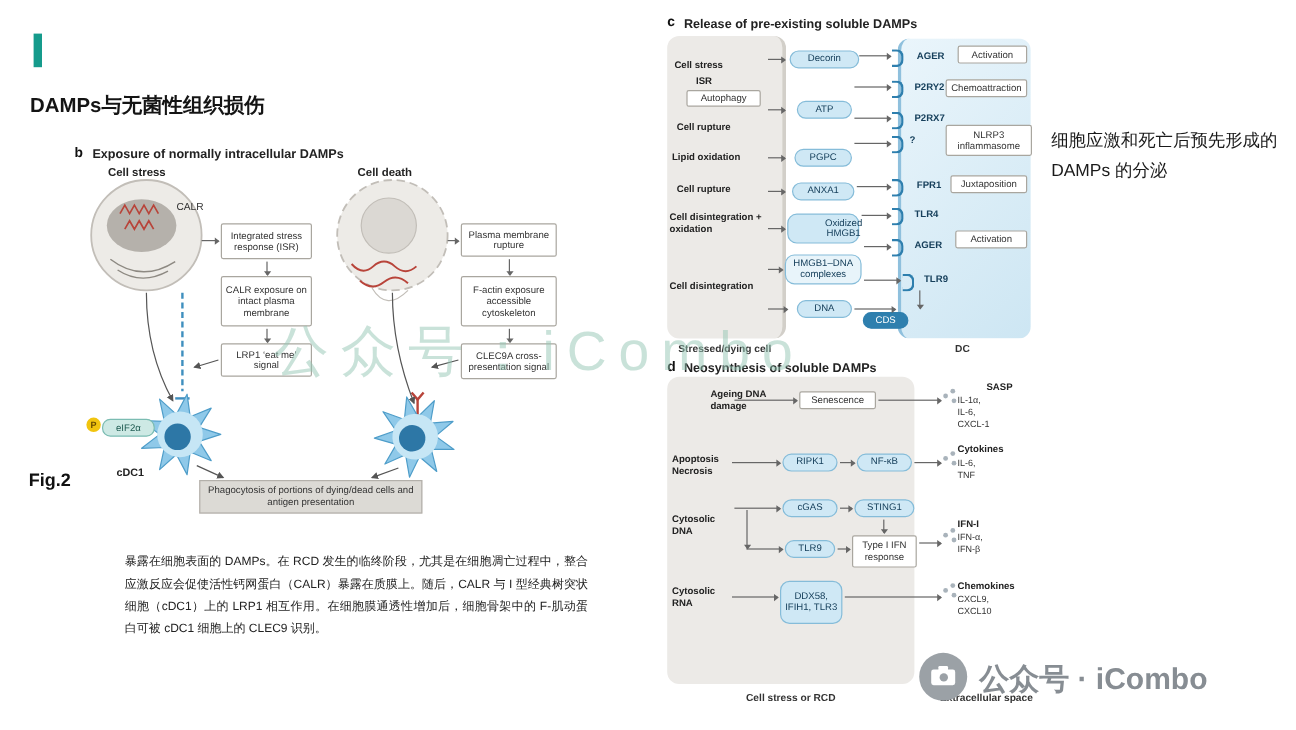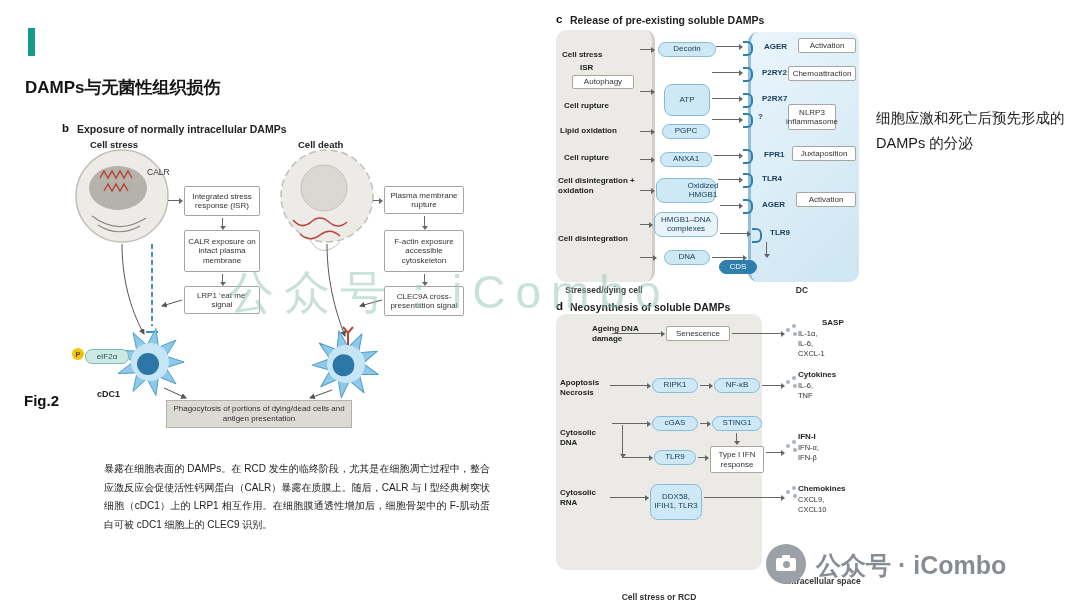--- a/index.html
+++ b/index.html
@@ -153,21 +153,21 @@
   <div class="evt" style="left:562px;top:50px;width:70px;">Cell stress</div>
   <div class="evt" style="left:580px;top:63px;">ISR</div>
   <div class="wbox" style="left:572px;top:75px;width:62px;height:14px;">Autophagy</div>
   <div class="evt" style="left:564px;top:101px;width:70px;">Cell rupture</div>
   <div class="evt" style="left:560px;top:126px;width:76px;">Lipid oxidation</div>
   <div class="evt" style="left:564px;top:153px;width:70px;">Cell rupture</div>
   <div class="evt" style="left:558px;top:176px;width:82px;">Cell disintegration + oxidation</div>
   <div class="evt" style="left:558px;top:234px;width:82px;">Cell disintegration</div>
 
   <div class="pill" style="left:658px;top:42px;width:58px;height:15px;">Decorin</div>
-  <div class="pill" style="left:664px;top:84px;width:46px;height:32px;text-align:right;">ATP</div>
+  <div class="pill" style="left:664px;top:84px;width:46px;height:15px;text-align:right;">ATP</div>
   <div class="pill" style="left:662px;top:124px;width:48px;height:15px;">PGPC</div>
   <div class="pill" style="left:660px;top:152px;width:52px;height:15px;">ANXA1</div>
   <div class="pill" style="left:656px;top:178px;width:60px;height:25px;padding-left:36px;">Oxidized HMGB1</div>
   <div class="pill" style="left:654px;top:212px;width:64px;height:25px;background:#e8f4fa;">HMGB1–DNA complexes</div>
   <div class="pill" style="left:664px;top:250px;width:46px;height:15px;">DNA</div>
   <div class="pill dark" style="left:719px;top:260px;width:38px;height:14px;">CDS</div>
 
   <div class="hline" style="left:640px;top:49px;width:14px;"></div>
   <div class="hline" style="left:640px;top:91px;width:14px;"></div>
   <div class="hline" style="left:640px;top:131px;width:14px;"></div>
@@ -200,21 +200,21 @@
   <div class="rlabel" style="left:762px;top:68px;">P2RY2</div>
   <div class="rlabel" style="left:762px;top:94px;">P2RX7</div>
   <div class="rlabel" style="left:758px;top:112px;">?</div>
   <div class="rlabel" style="left:764px;top:150px;">FPR1</div>
   <div class="rlabel" style="left:762px;top:174px;">TLR4</div>
   <div class="rlabel" style="left:762px;top:200px;">AGER</div>
   <div class="rlabel" style="left:770px;top:228px;">TLR9</div>
 
   <div class="wbox" style="left:798px;top:38px;width:58px;height:15px;">Activation</div>
   <div class="wbox" style="left:788px;top:66px;width:68px;height:15px;">Chemoattraction</div>
-  <div class="wbox" style="left:788px;top:104px;width:48px;height:26px;">NLRP3 inflammasome</div>
+  <div class="wbox" style="left:788px;top:104px;width:72px;height:26px;">NLRP3 inflammasome</div>
   <div class="wbox" style="left:792px;top:146px;width:64px;height:15px;">Juxtaposition</div>
   <div class="wbox" style="left:796px;top:192px;width:60px;height:15px;">Activation</div>
 
   <div class="footnote" style="left:556px;top:285px;width:96px;">Stressed/dying cell</div>
   <div class="footnote" style="left:748px;top:285px;width:108px;">DC</div>
 
   <div class="note-c">细胞应激和死亡后预先形成的 DAMPs 的分泌</div>
 
   <div class="panel-letter" style="left:556px;top:300px;">d</div>
   <div class="panel-title" style="left:570px;top:301px;">Neosynthesis of soluble DAMPs</div>
@@ -266,21 +266,21 @@
   <div class="outgrp-h" style="left:798px;top:370px;">Cytokines</div>
   <div class="outgrp-i prewrap" style="left:798px;top:381px;">IL-6,
 TNF</div>
   <div class="outgrp-h" style="left:798px;top:432px;">IFN-I</div>
   <div class="outgrp-i prewrap" style="left:798px;top:443px;">IFN-α,
 IFN-β</div>
   <div class="outgrp-h" style="left:798px;top:484px;">Chemokines</div>
   <div class="outgrp-i prewrap" style="left:798px;top:495px;">CXCL9,
 CXCL10</div>
 
-  <div class="footnote" style="left:556px;top:592px;width:206px;">Cell stress or RCD</div>
+  <div class="footnote" style="left:556px;top:576px;width:206px;">Cell stress or RCD</div>
   <div class="footnote" style="left:772px;top:576px;width:100px;">Extracellular space</div>
 
 
   <div class="watermark">公众号：iCombo</div>
 
   <div class="brand-circle">
     <div class="cam">
       <div class="cam-lens"></div>
     </div>
   </div>

